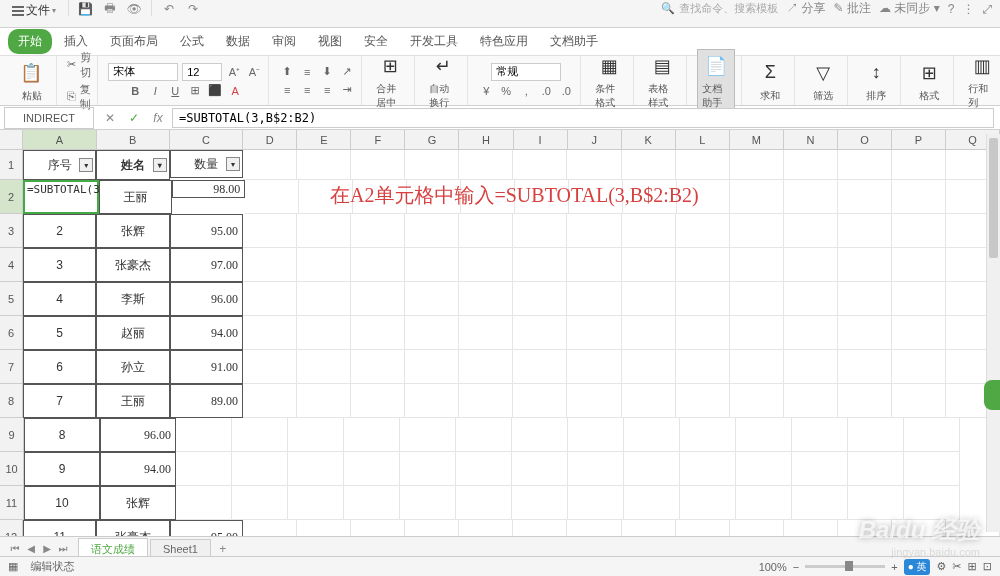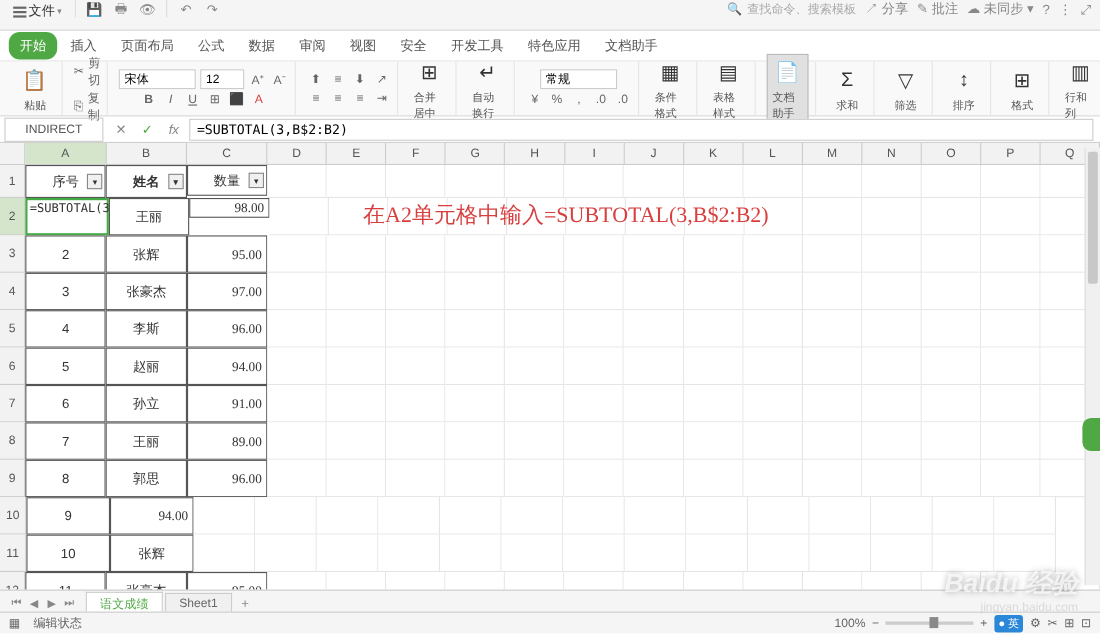--- a/index.html
+++ b/index.html
@@ -414,21 +414,20 @@
         <div class="cell" style="width: 56px; height: 34px;"></div>
         <div class="cell" style="width: 56px; height: 34px;"></div>
         <div class="cell" style="width: 56px; height: 34px;"></div>
         <div class="cell" style="width: 56px; height: 34px;"></div>
         <div class="cell" style="width: 56px; height: 34px;"></div>
         <div class="cell" style="width: 56px; height: 34px;"></div>
       </div>
       <div class="row-wrap" style="height: 34px;">
         <div class="row-h" style="height: 34px;">9</div>
         <div class="cell bordered center" style="width: 76px; height: 34px;">8</div>
-        <div class="cell bordered center" style="width: 76px; height: 34px;">郭思</div>
         <div class="cell bordered num" style="width: 76px; height: 34px;">96.00</div>
         <div class="cell" style="width: 56px; height: 34px;"></div>
         <div class="cell" style="width: 56px; height: 34px;"></div>
         <div class="cell" style="width: 56px; height: 34px;"></div>
         <div class="cell" style="width: 56px; height: 34px;"></div>
         <div class="cell" style="width: 56px; height: 34px;"></div>
         <div class="cell" style="width: 56px; height: 34px;"></div>
         <div class="cell" style="width: 56px; height: 34px;"></div>
         <div class="cell" style="width: 56px; height: 34px;"></div>
         <div class="cell" style="width: 56px; height: 34px;"></div>

